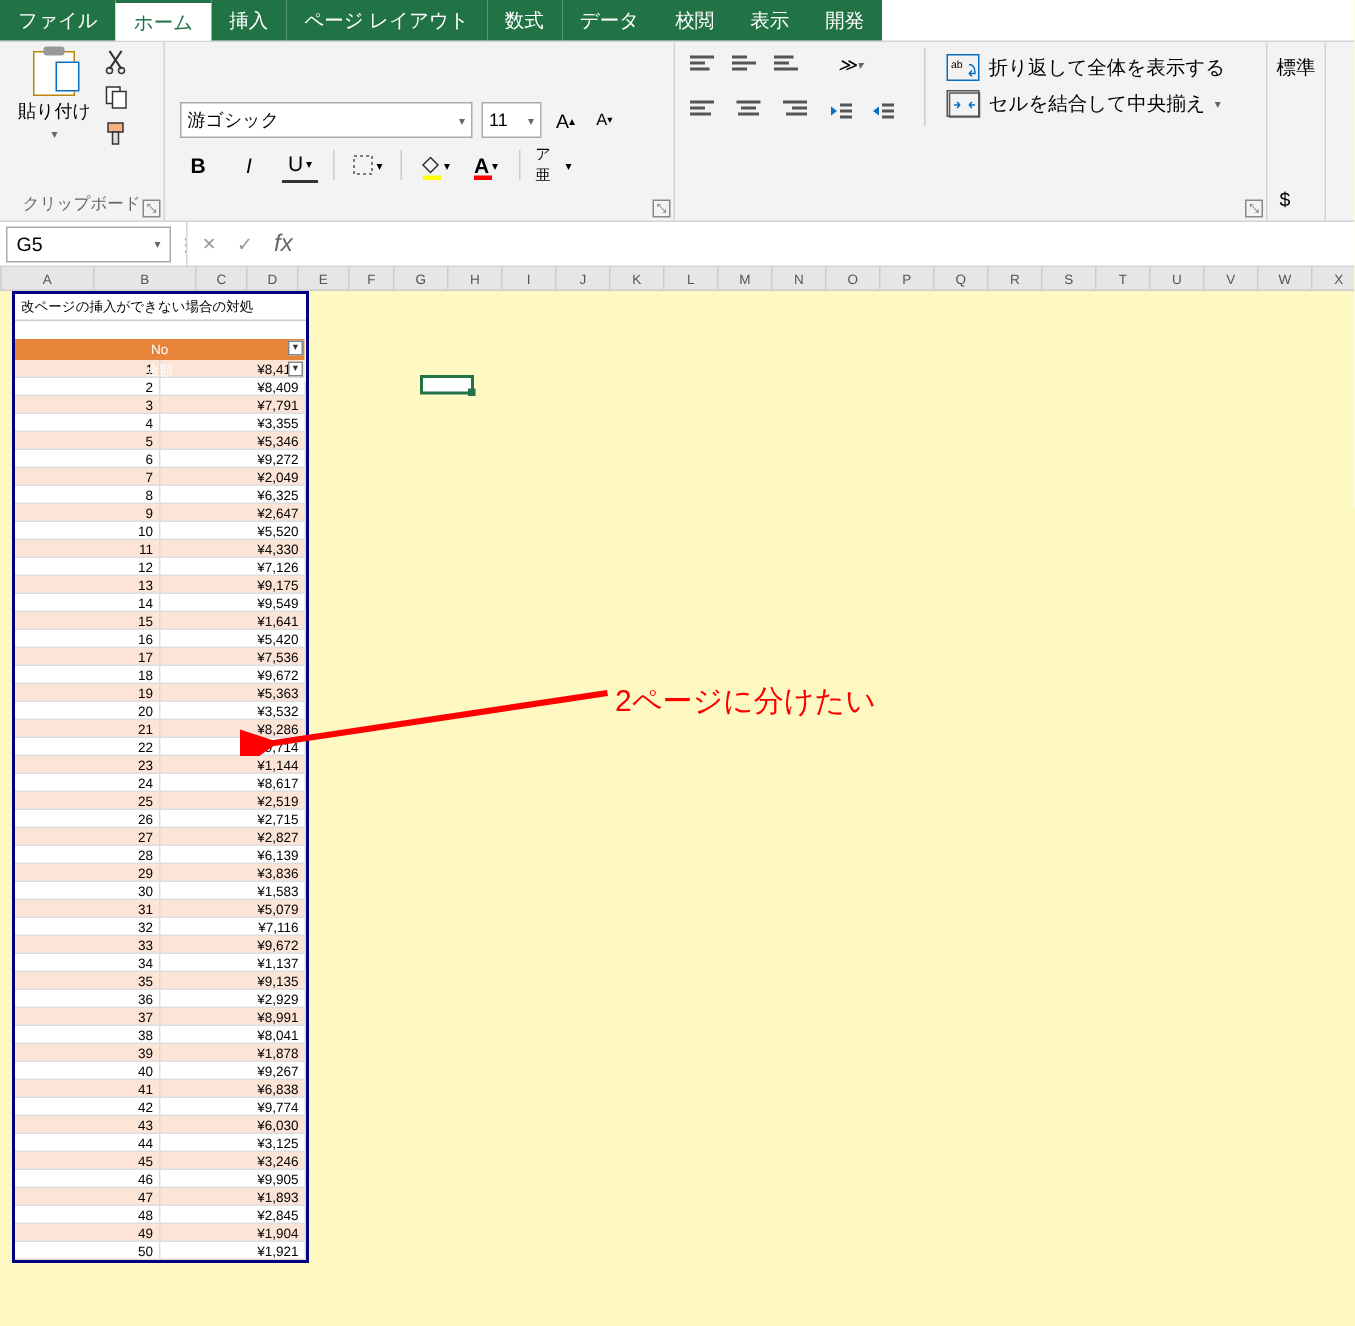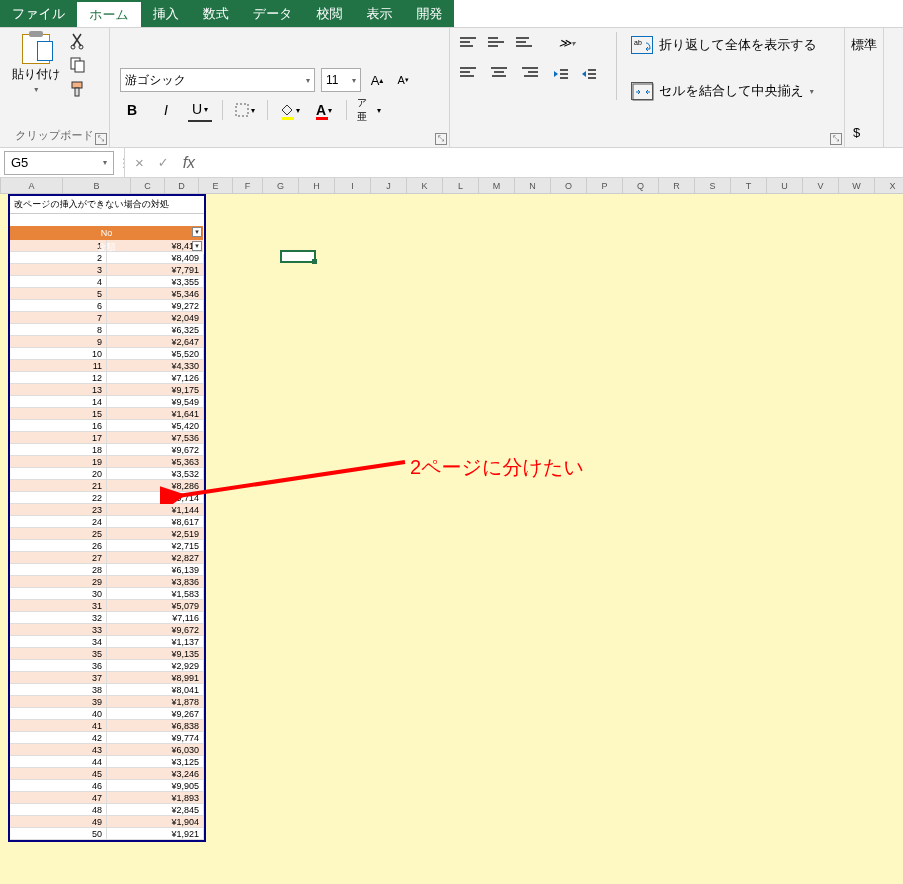--- a/index.html
+++ b/index.html
@@ -86,20 +86,21 @@
   
   .caret-d { font-size: 8px; color: #666; }
 </style>
 </head>
 <body>
 
 <div class="tabs">
   <div class="tab file">ファイル</div>
   <div class="tab active">ホーム</div>
   <div class="tab plain">挿入</div>
+  <div class="tab plain">ページ レイアウト</div>
   <div class="tab plain">数式</div>
   <div class="tab plain">データ</div>
   <div class="tab plain">校閲</div>
   <div class="tab plain">表示</div>
   <div class="tab plain">開発</div>
   <div class="tell-me">
     <span class="bulb-icon"></span>
     <span>何をしますか</span>
   </div>
 </div>
@@ -243,21 +244,21 @@
               <svg width="18" height="14">
                 <path d="M2 7 L6 4 L6 10 Z" fill="#0a6ebd"></path>
                 <line x1="8" y1="3" x2="16" y2="3" stroke="#555" stroke-width="2"></line>
                 <line x1="8" y1="7" x2="16" y2="7" stroke="#555" stroke-width="2"></line>
                 <line x1="8" y1="11" x2="16" y2="11" stroke="#555" stroke-width="2"></line>
               </svg>
             </div>
         </div>
       </div>
       <div style="width:1px;background:#ccc"></div>
-      <div class="align-col" style="gap:28px;padding-top:4px">
+      <div class="align-col" style="gap:6px;padding-top:4px">
         <div class="wrap-row">
           <div class="wrap-icon"><svg width="22" height="18">
                 <text x="2" y="8" font-size="7">ab</text>
                 <path d="M14 6 Q18 6 18 12 L14 12 M14 12 L16 10 M14 12 L16 14" stroke="#0a6ebd" fill="none"></path>
               </svg></div>
           <span>折り返して全体を表示する</span>
         </div>
         <div class="wrap-row">
           <div class="merge-icon"><svg width="22" height="18">
                 <rect x="1" y="1" width="20" height="16" fill="none" stroke="#555"></rect>

